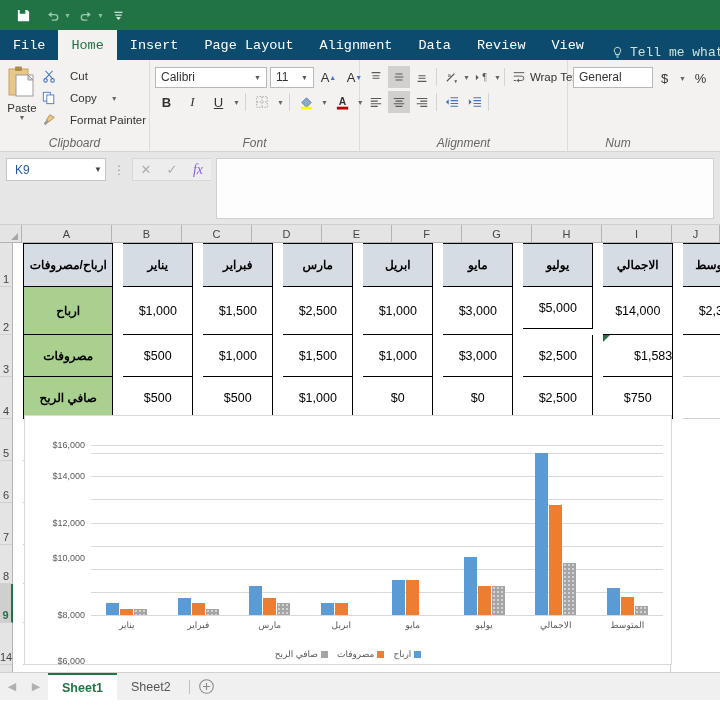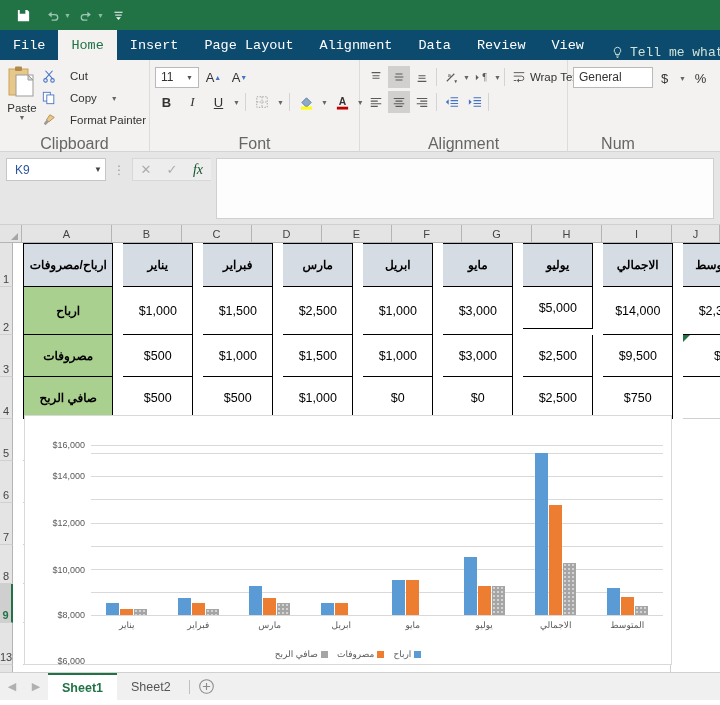--- a/index.html
+++ b/index.html
@@ -48,22 +48,22 @@
 
   
   #ribbon {
     height: 92px; background: #f3f2f1; display: flex;
     border-bottom: 1px solid #d4d4d4; position: relative;
   }
   .rgroup { position: relative; display: flex; flex-direction: column;
             border-right: 1px solid #dcdcdc; padding: 3px 5px 0 5px; }
   .rgroup-body { flex: 1; display: flex; align-items: flex-start; }
   .rgroup-label {
-    height: 15px; font-size: 16px; color: #666666;
-    text-align: center; line-height: 15px; position: relative;
+    height: 15px; font-size: 12px; color: #666666;
+    text-align: center; line-height: 15px; position: relative; font-style: italic;
   }
 
   
   #g-clipboard { width: 150px; }
   #paste-btn {
     width: 48px; display: flex; flex-direction: column; align-items: center;
     padding-top: 2px;
   }
   #paste-lbl { font-size: 11.5px; color: #333; margin-top: 1px; }
   .cb-items { display: flex; flex-direction: column; gap: 2px; padding-top: 3px; }
@@ -111,21 +111,21 @@
   }
   #namebox .cv { flex: 1; }
   #namebox .cd { font-size: 8px; color: #444; }
   #fb-dots { width: 16px; height: 23px; display: flex; align-items: center;
              justify-content: center; color: #9a9a9a; font-size: 12px; }
   #fb-btns { height: 23px; display: flex; align-items: center;
              border: 1px solid #d8d8d8; border-right: none; background: #ededed; }
   .fbb { width: 26px; height: 21px; display: flex; align-items: center;
          justify-content: center; color: #adadad; font-size: 13px; }
   #fx { font-style: italic; font-family: "Liberation Serif", serif;
-        color: #14532d; font-size: 14px; }
+        color: #8b5cf6; font-size: 14px; }
   #fb-input { flex: 1; height: 61px; background: #fdfdfd;
               border: 1px solid #d0d0d0; }
 
   
   #grid { position: relative; height: 447px; background: #ffffff;
           overflow: hidden; }
   #colhdr { display: flex; height: 18px; background: #e4e4e4; }
   #corner { width: 22px; height: 18px; border-right: 1px solid #b4b4b4;
             border-bottom: 1px solid #b4b4b4; background: #e4e4e4;
             position: relative; }
@@ -297,20 +297,24 @@
           <span>Format Painter</span>
         </div>
       </div>
     </div>
     <div class="rgroup-label">Clipboard</div>
   </div>
 
   <div class="rgroup" id="g-font">
     <div class="rgroup-body" style="flex-direction:column;">
       <div class="font-row" style="padding-top:4px;">
+        <div class="combo" id="font-name">
+          <span class="cv">Calibri</span>
+          <span class="cd">▼</span>
+        </div>
         <div class="combo" id="font-size">
           <span class="cv">11</span>
           <span class="cd">▼</span>
         </div>
         <div class="ficon">A<span style="font-size:7px;color:#4472c4;">▲</span></div>
         <div class="ficon">A<span style="font-size:7px;color:#4472c4;">▼</span></div>
       </div>
       <div class="font-row" style="padding-top:6px;">
         <div class="ficon" style="font-weight:bold;">B</div>
         <div class="ficon" style="font-style:italic;font-family:'Liberation Serif',serif;">I</div>
@@ -472,21 +476,21 @@
     <div id="rowhdr">
       <div class="rh" style="height:44px">1</div>
       <div class="rh" style="height:48px">2</div>
       <div class="rh" style="height:42px">3</div>
       <div class="rh" style="height:42px">4</div>
       <div class="rh" style="height:42px">5</div>
       <div class="rh" style="height:42px">6</div>
       <div class="rh" style="height:42px">7</div>
       <div class="rh" style="height:39px">8</div>
       <div class="rh sel" style="height:39px">9</div>
-      <div class="rh" style="height:42px">13</div>
+      <div class="rh" style="height:42px">14</div>
       <div class="rh" style="height:42px">11</div>
     </div>
 
     <div id="cells">
 
       <div class="row">
         <div class="cell hdr first" style="width:90px;height:44px">ارباح/مصروفات</div>
         <div class="cell hdr" style="width:70px;height:44px">يناير</div>
         <div class="cell hdr" style="width:70px;height:44px">فبراير</div>
         <div class="cell hdr" style="width:70px;height:44px">مارس</div>
@@ -512,21 +516,20 @@
       </div>
 
       <div class="row">
         <div class="cell green" style="width:90px;height:42px">مصروفات</div>
         <div class="cell num" style="width:70px;height:42px">$500</div>
         <div class="cell num" style="width:70px;height:42px">$1,000</div>
         <div class="cell num" style="width:70px;height:42px">$1,500</div>
         <div class="cell num" style="width:70px;height:42px">$1,000</div>
         <div class="cell num" style="width:70px;height:42px">$3,000</div>
         <div class="cell num" style="width:70px;height:42px">$2,500</div>
-        <div class="cell num" style="width:70px;height:42px">$9,500</div>
         <div class="cell num" style="width:70px;height:42px">
           <span class="cmt-flag"></span>
           <span style="width:100%;text-align:right">$1,583</span>
         </div>
         <div class="cell empty" style="width:48px;height:42px"></div>
       </div>
 
       <div class="row">
         <div class="cell green" style="width:90px;height:42px">صافي الربح</div>
         <div class="cell num" style="width:70px;height:42px">$500</div>
@@ -568,21 +571,21 @@
         <div class="gl" style="top: 185px;"></div>
         <div class="gl" style="top: 161.875px;"></div>
         <div class="gl" style="top: 138.75px;"></div>
         <div class="gl" style="top: 115.625px;">
           <div class="ytick" style="top: 115.625px;">$6,000</div>
         </div>
         <div class="gl" style="top: 92.5px;">
           <div class="ytick" style="top: 92.5px;">$8,000</div>
         </div>
         <div class="gl" style="top: 69.375px;">
-          <div class="ytick" style="top: 71px;">$10,000</div>
+          <div class="ytick" style="top: 59px;">$10,000</div>
         </div>
         <div class="gl" style="top: 46.25px;">
           <div class="ytick" style="top: 46.25px;">$12,000</div>
         </div>
         <div class="gl" style="top: 23.125px;">
           <div class="ytick" style="top: 23.125px;">$14,000</div>
         </div>
         <div class="gl" style="top: 15px;">
           <div class="ytick" style="top: 0px;">$16,000</div>
         </div>

